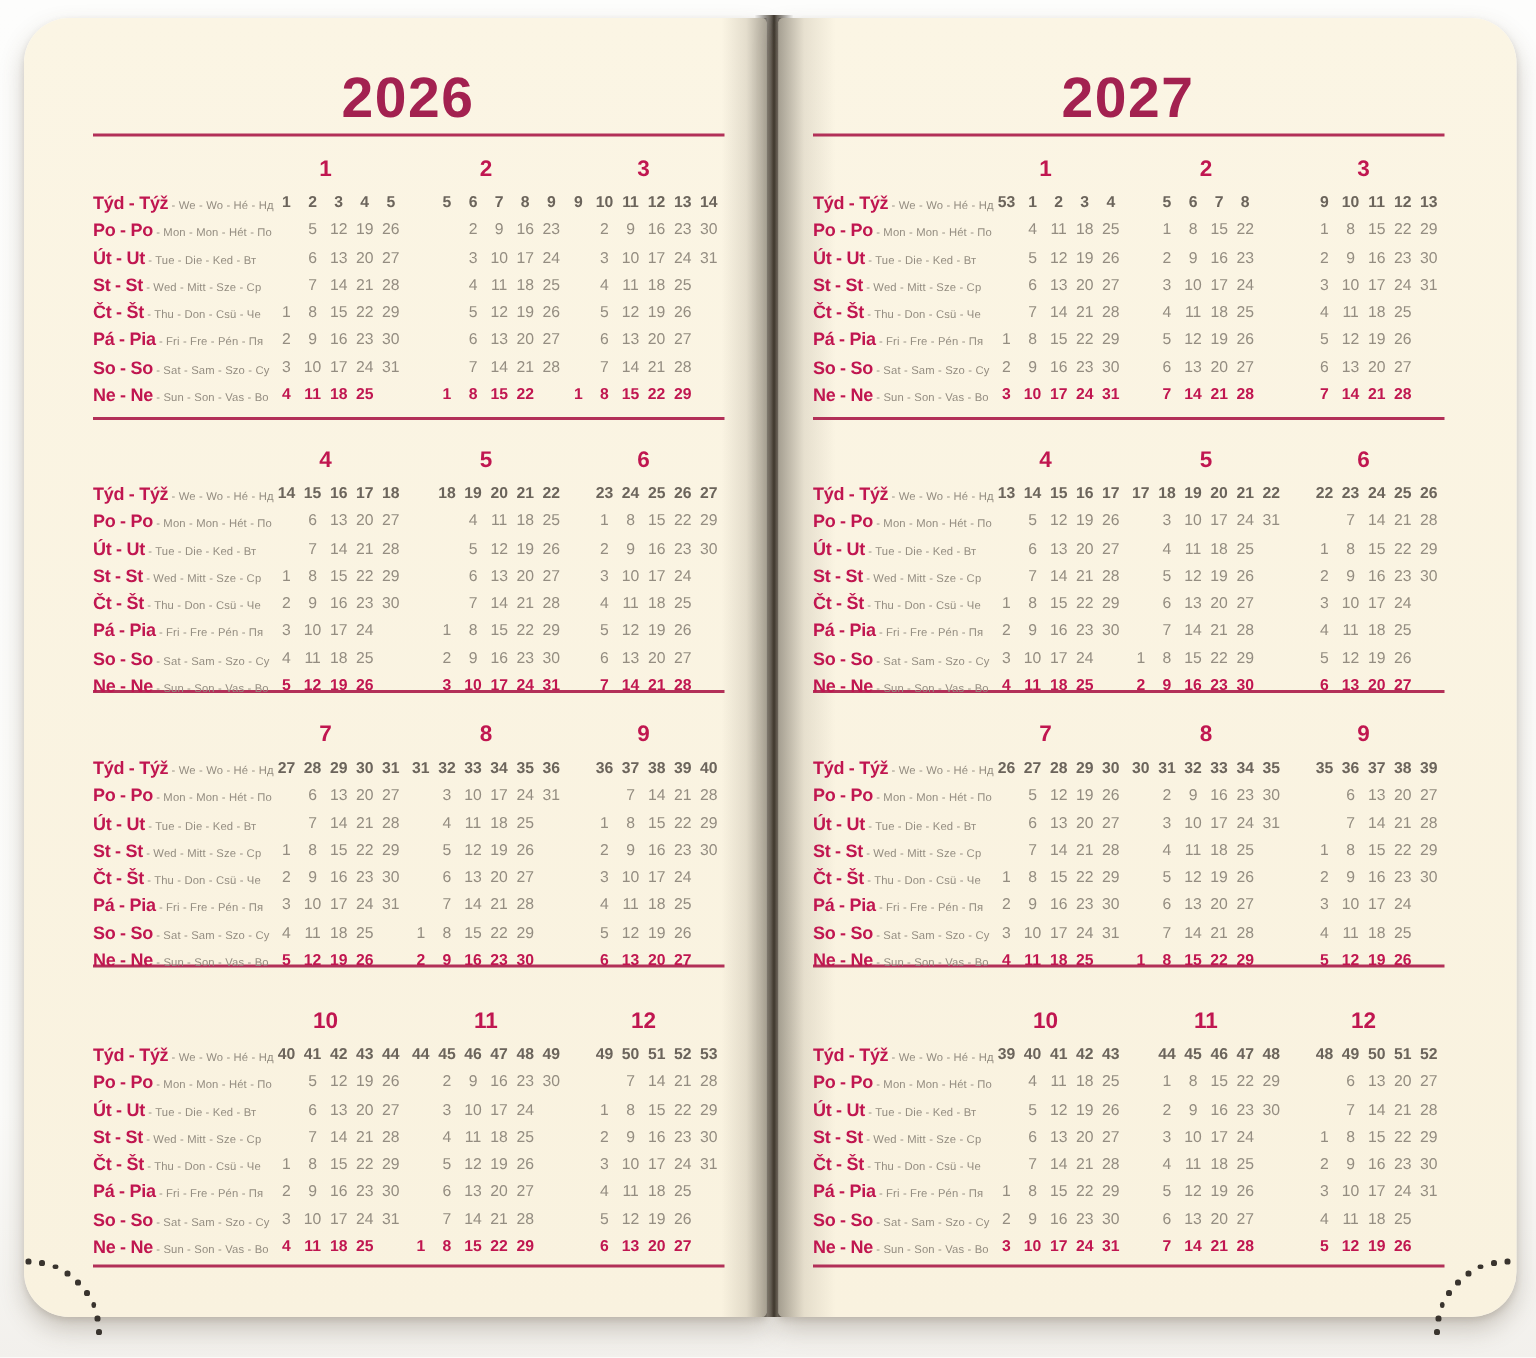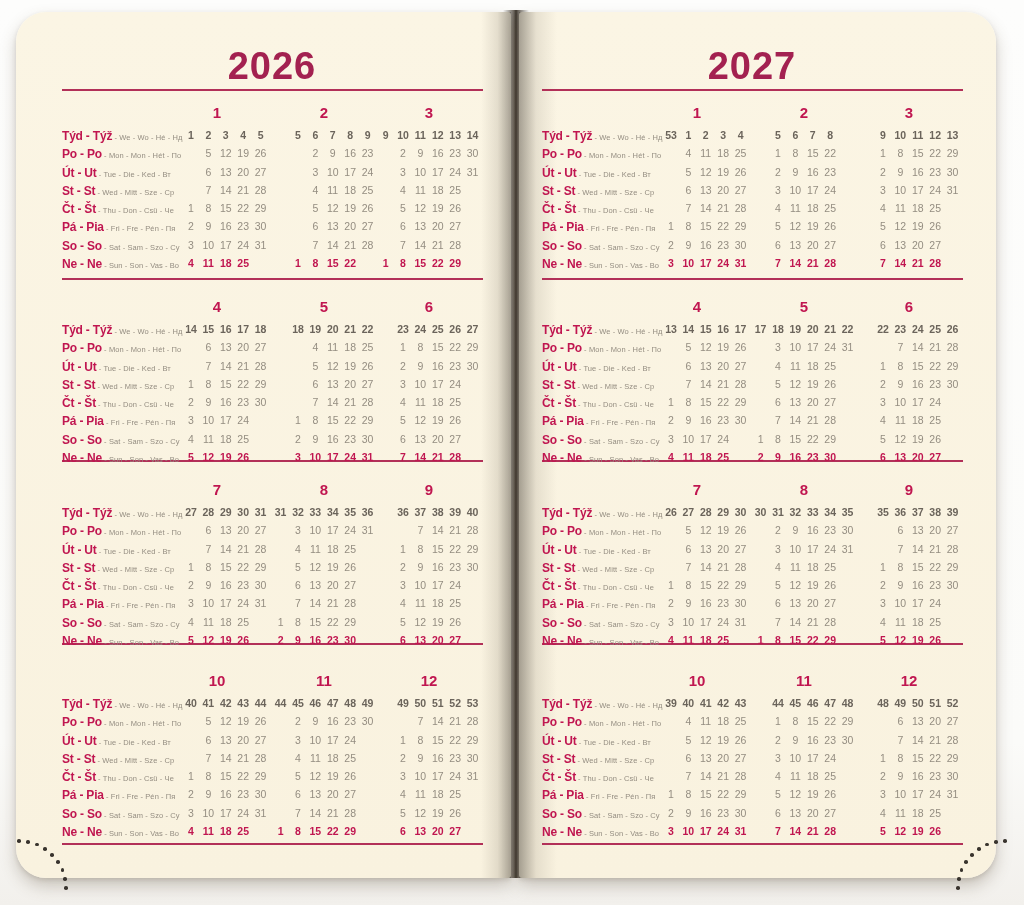--- a/index.html
+++ b/index.html
@@ -5,21 +5,21 @@
   html,body{margin:0;padding:0;background:#fdfdfc;}
   #stage{position:relative;width:1024px;height:905px;overflow:hidden;
          background:linear-gradient(180deg,#fdfdfc 0%,#fbfbf9 82%,#f2f0ec 100%);
          font-family:"Liberation Sans",sans-serif;}
   .spine{position:absolute;left:503px;top:10px;width:26px;height:868px;z-index:0;
          background:linear-gradient(90deg,rgba(70,63,53,0),rgba(70,63,53,.8) 42%,#3c362e 50%,rgba(70,63,53,.8) 58%,rgba(70,63,53,0));}
   .page{position:absolute;top:12px;height:866px;z-index:1;
         background:linear-gradient(180deg,#fbf5e4,#f9f2df);
         box-shadow:0 8px 16px rgba(90,75,55,.28),0 2px 4px rgba(90,75,55,.15);}
   .page.left{left:16px;width:495px;border-radius:30px 3px 3px 30px;}
-  .page.right{left:519px;width:443px;border-radius:3px 30px 30px 3px;padding-left:34px;}
+  .page.right{left:519px;width:492px;border-radius:3px 30px 30px 3px;}
   .page.left::after{content:"";position:absolute;top:0;right:0;bottom:0;width:30px;pointer-events:none;
         background:linear-gradient(90deg,rgba(108,98,84,0),rgba(108,98,84,.16) 55%,rgba(62,56,47,.42));}
   .page.right::before{content:"";position:absolute;top:0;left:0;bottom:0;width:38px;pointer-events:none;
         background:linear-gradient(90deg,rgba(62,56,47,.45),rgba(108,98,84,.14) 45%,rgba(108,98,84,0));}
   .year{position:absolute;top:33px;width:300px;margin:0;text-align:center;
         font-size:38px;font-weight:700;color:var(--crimson-dark,#a32150);letter-spacing:1px;}
   .page.left  .year{left:106px;}
   .page.right .year{left:83px;}
   .title-rule,.divider{position:absolute;height:2px;width:421px;background:var(--crimson,#b23058);}
   .title-rule{top:77px;}

